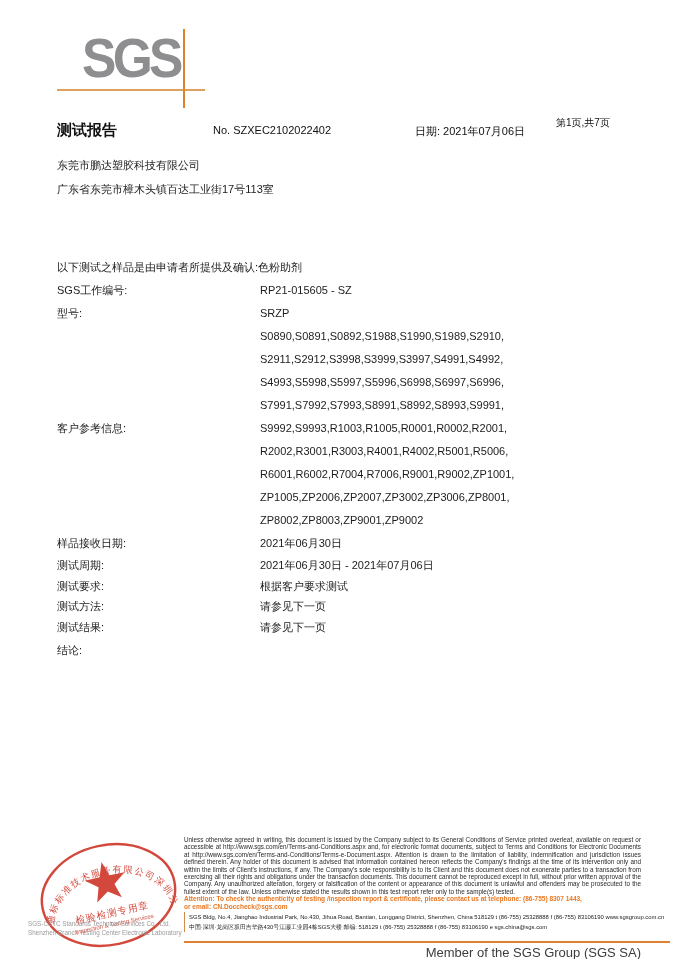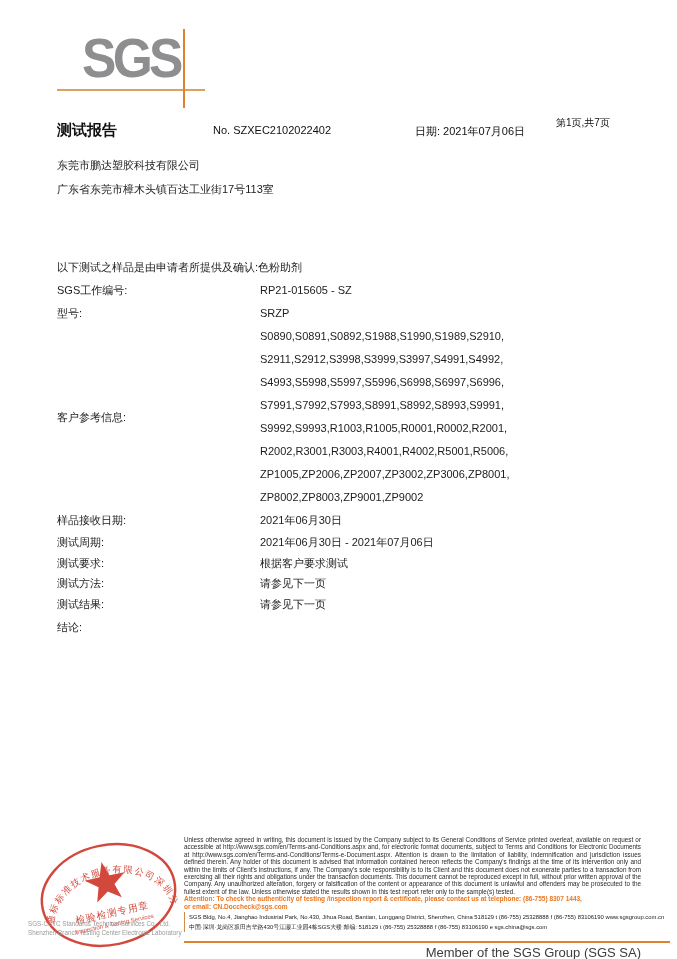--- a/index.html
+++ b/index.html
@@ -76,20 +76,21 @@
 
     <div class="row">
       <div class="label">客户参考信息:</div>
       <div class="value">
         <div class="ref-line">S0890,S0891,S0892,S1988,S1990,S1989,S2910,</div>
         <div class="ref-line">S2911,S2912,S3998,S3999,S3997,S4991,S4992,</div>
         <div class="ref-line">S4993,S5998,S5997,S5996,S6998,S6997,S6996,</div>
         <div class="ref-line">S7991,S7992,S7993,S8991,S8992,S8993,S9991,</div>
         <div class="ref-line">S9992,S9993,R1003,R1005,R0001,R0002,R2001,</div>
         <div class="ref-line">R2002,R3001,R3003,R4001,R4002,R5001,R5006,</div>
+        <div class="ref-line">R6001,R6002,R7004,R7006,R9001,R9002,ZP1001,</div>
         <div class="ref-line">ZP1005,ZP2006,ZP2007,ZP3002,ZP3006,ZP8001,</div>
         <div class="ref-line">ZP8002,ZP8003,ZP9001,ZP9002</div>
       </div>
     </div>
 
     <div class="row lh22">
       <div class="label">样品接收日期:</div>
       <div class="value">2021年06月30日</div>
     </div>
 

